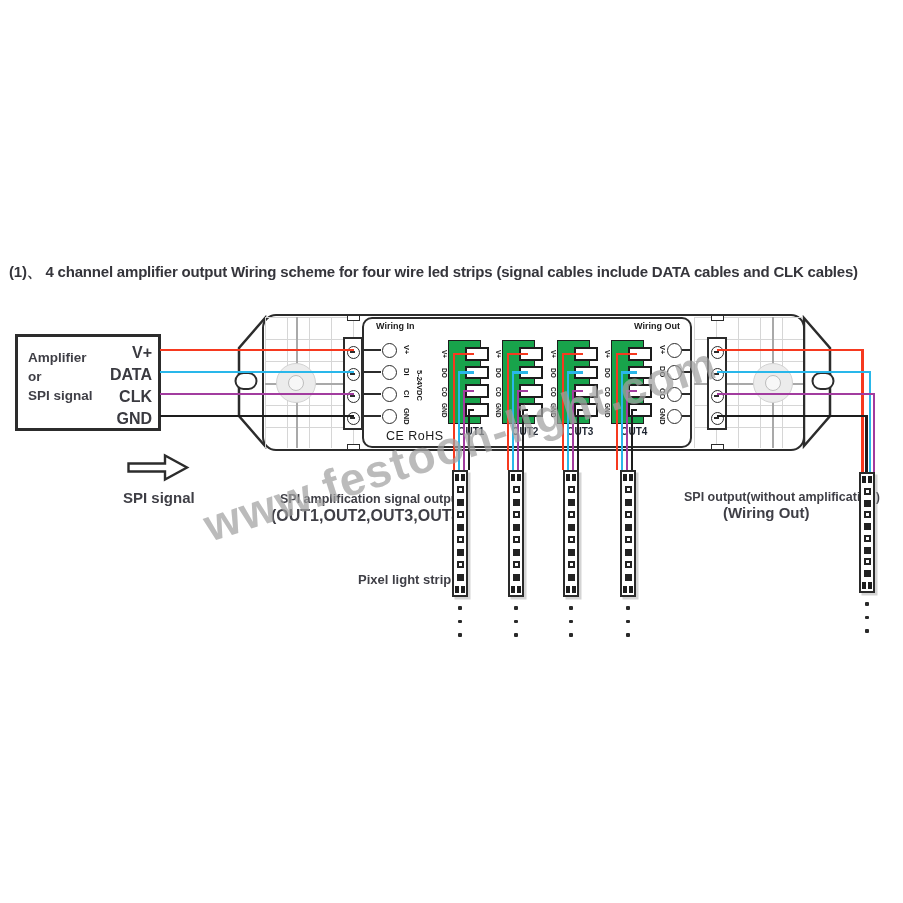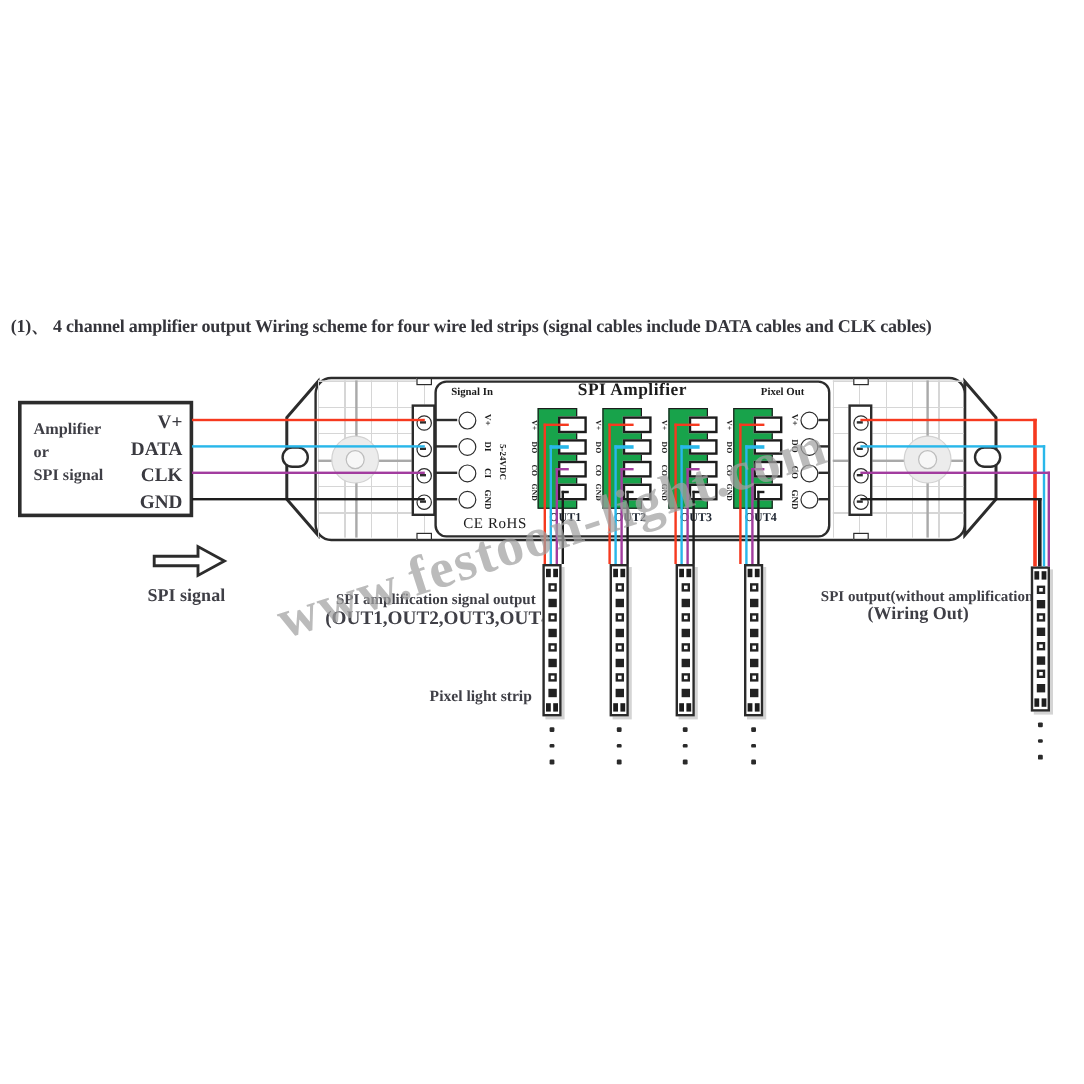--- a/index.html
+++ b/index.html
@@ -1,17 +1,17 @@
 <!DOCTYPE html>
 <html style="--wire-red: #f6391f; --wire-cyan: #29b7ea; --wire-purple: #a23c9f; --wire-black: #1d1d1d; --block-green: #18a34b; --outline: #2c2c2c; --text: #3f3f46; --watermark: #a2a2a2;"><head>
 <meta charset="utf-8">
 <style>
   html,body{margin:0;padding:0;background:#fff;}
   .canvas{position:relative;width:903px;height:903px;background:#fff;overflow:hidden;
-          font-family:Liberation Serif, serif;color:#3f3f46;}
+          font-family:Liberation Sans, sans-serif;color:#3f3f46;}
   .abs{position:absolute;}
   .title{font-size:15px;font-weight:bold;color:#35353b;white-space:nowrap;letter-spacing:-0.2px;}
   .ctrl-box{border:3px solid #2c2c2c;background:#fff;box-sizing:border-box;}
   .ctrl-line{font-size:13.5px;font-weight:bold;line-height:19px;color:#3f3f46;}
   .ctrl-pin{position:absolute;right:6px;height:22px;line-height:22px;font-size:16px;font-weight:bold;color:#3a3a40;}
   .wire{position:absolute;z-index:6;}
   .device-body{border:2.5px solid #2c2c2c;border-radius:14px;background:#fff;box-sizing:border-box;z-index:1;}
   .gridsec{background:
      repeating-linear-gradient(to right,#d6d6d6 0 1px,transparent 1px 22px),
      repeating-linear-gradient(to bottom,#d6d6d6 0 1px,transparent 1px 22px);z-index:1;}
@@ -119,23 +119,22 @@
       </div>
       <div class="screw" style="left: 1.5px; top: 50.5px; width: 13px; height: 13px;">
         <div class="screw-slot" style="left: 2.5px; top: 4.6px; width: 5px; height: 1.6px;"></div>
       </div>
       <div class="screw" style="left: 1.5px; top: 72.5px; width: 13px; height: 13px;">
         <div class="screw-slot" style="left: 2.5px; top: 4.6px; width: 5px; height: 1.6px;"></div>
       </div>
     </div>
 
   <div class="abs panel" style="left:362px;top:317px;width:330px;height:131px;"></div>
-  <div class="abs lbl-small" style="left:376px;top:321px;">Signal In</div>
-  <div class="abs lbl-amp" style="left:362px;top:317px;width:330px;text-align:center;">SPI  Amplifier</div>
-  <div class="abs lbl-small" style="left:634px;top:321px;">Pixel Out</div>
+  <div class="abs lbl-small" style="left:376px;top:321px;">Wiring In</div>
+  <div class="abs lbl-small" style="left:634px;top:321px;">Wiring Out</div>
   <div class="vlabel" style="left:409px;top:353px;width:14px;height:64px;font-size:7.5px;">5-24VDC</div>
   <div class="abs ce" style="left:386px;top:429px;">CE RoHS</div>
 
   <div id="dyn">
       <div class="wire" style="left: 160px; top: 348.75px; width: 194px; height: 2.5px; background: rgb(246, 57, 31);"></div>
       <div class="wire" style="left: 160px; top: 370.75px; width: 194px; height: 2.5px; background: rgb(41, 183, 234);"></div>
       <div class="wire" style="left: 160px; top: 392.75px; width: 194px; height: 2.5px; background: rgb(162, 60, 159);"></div>
       <div class="wire" style="left: 160px; top: 414.75px; width: 194px; height: 2.5px; background: rgb(29, 29, 29);"></div>
       <div class="pincircle" style="left: 381.5px; top: 342.5px; width: 15px; height: 15px;"></div>
       <div class="tick" style="left: 363px; top: 349.2px; width: 18px;"></div>

